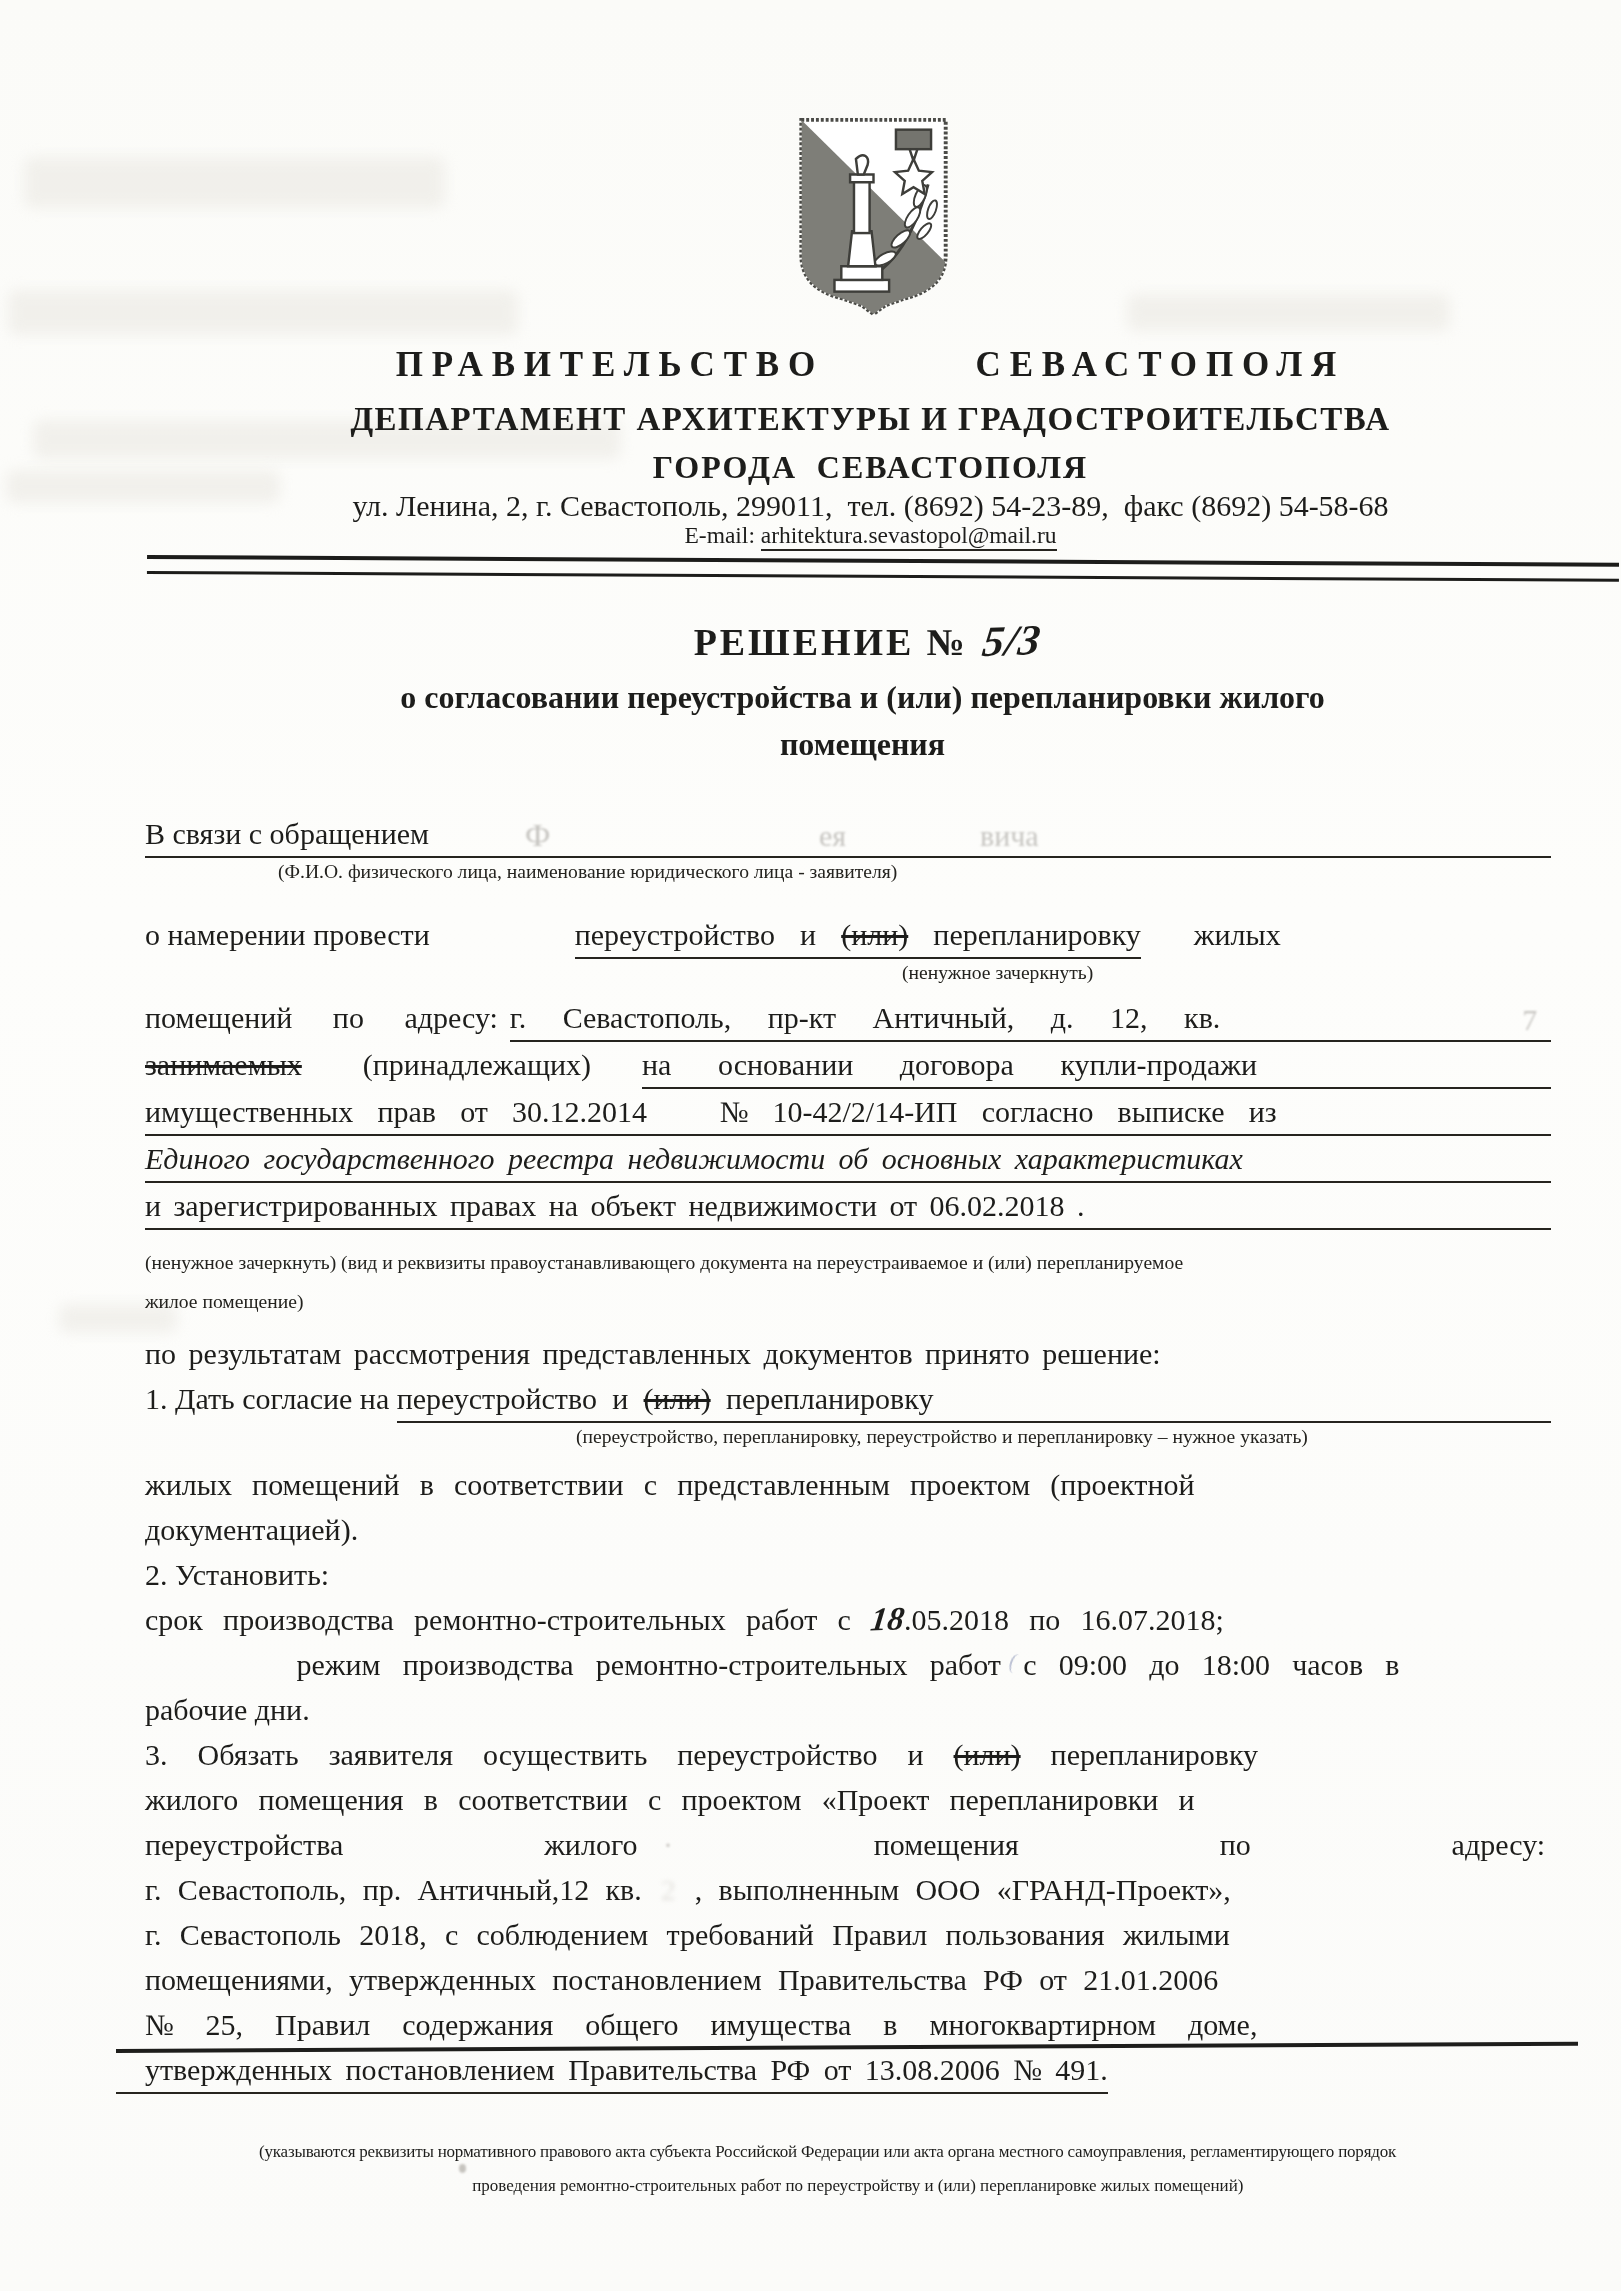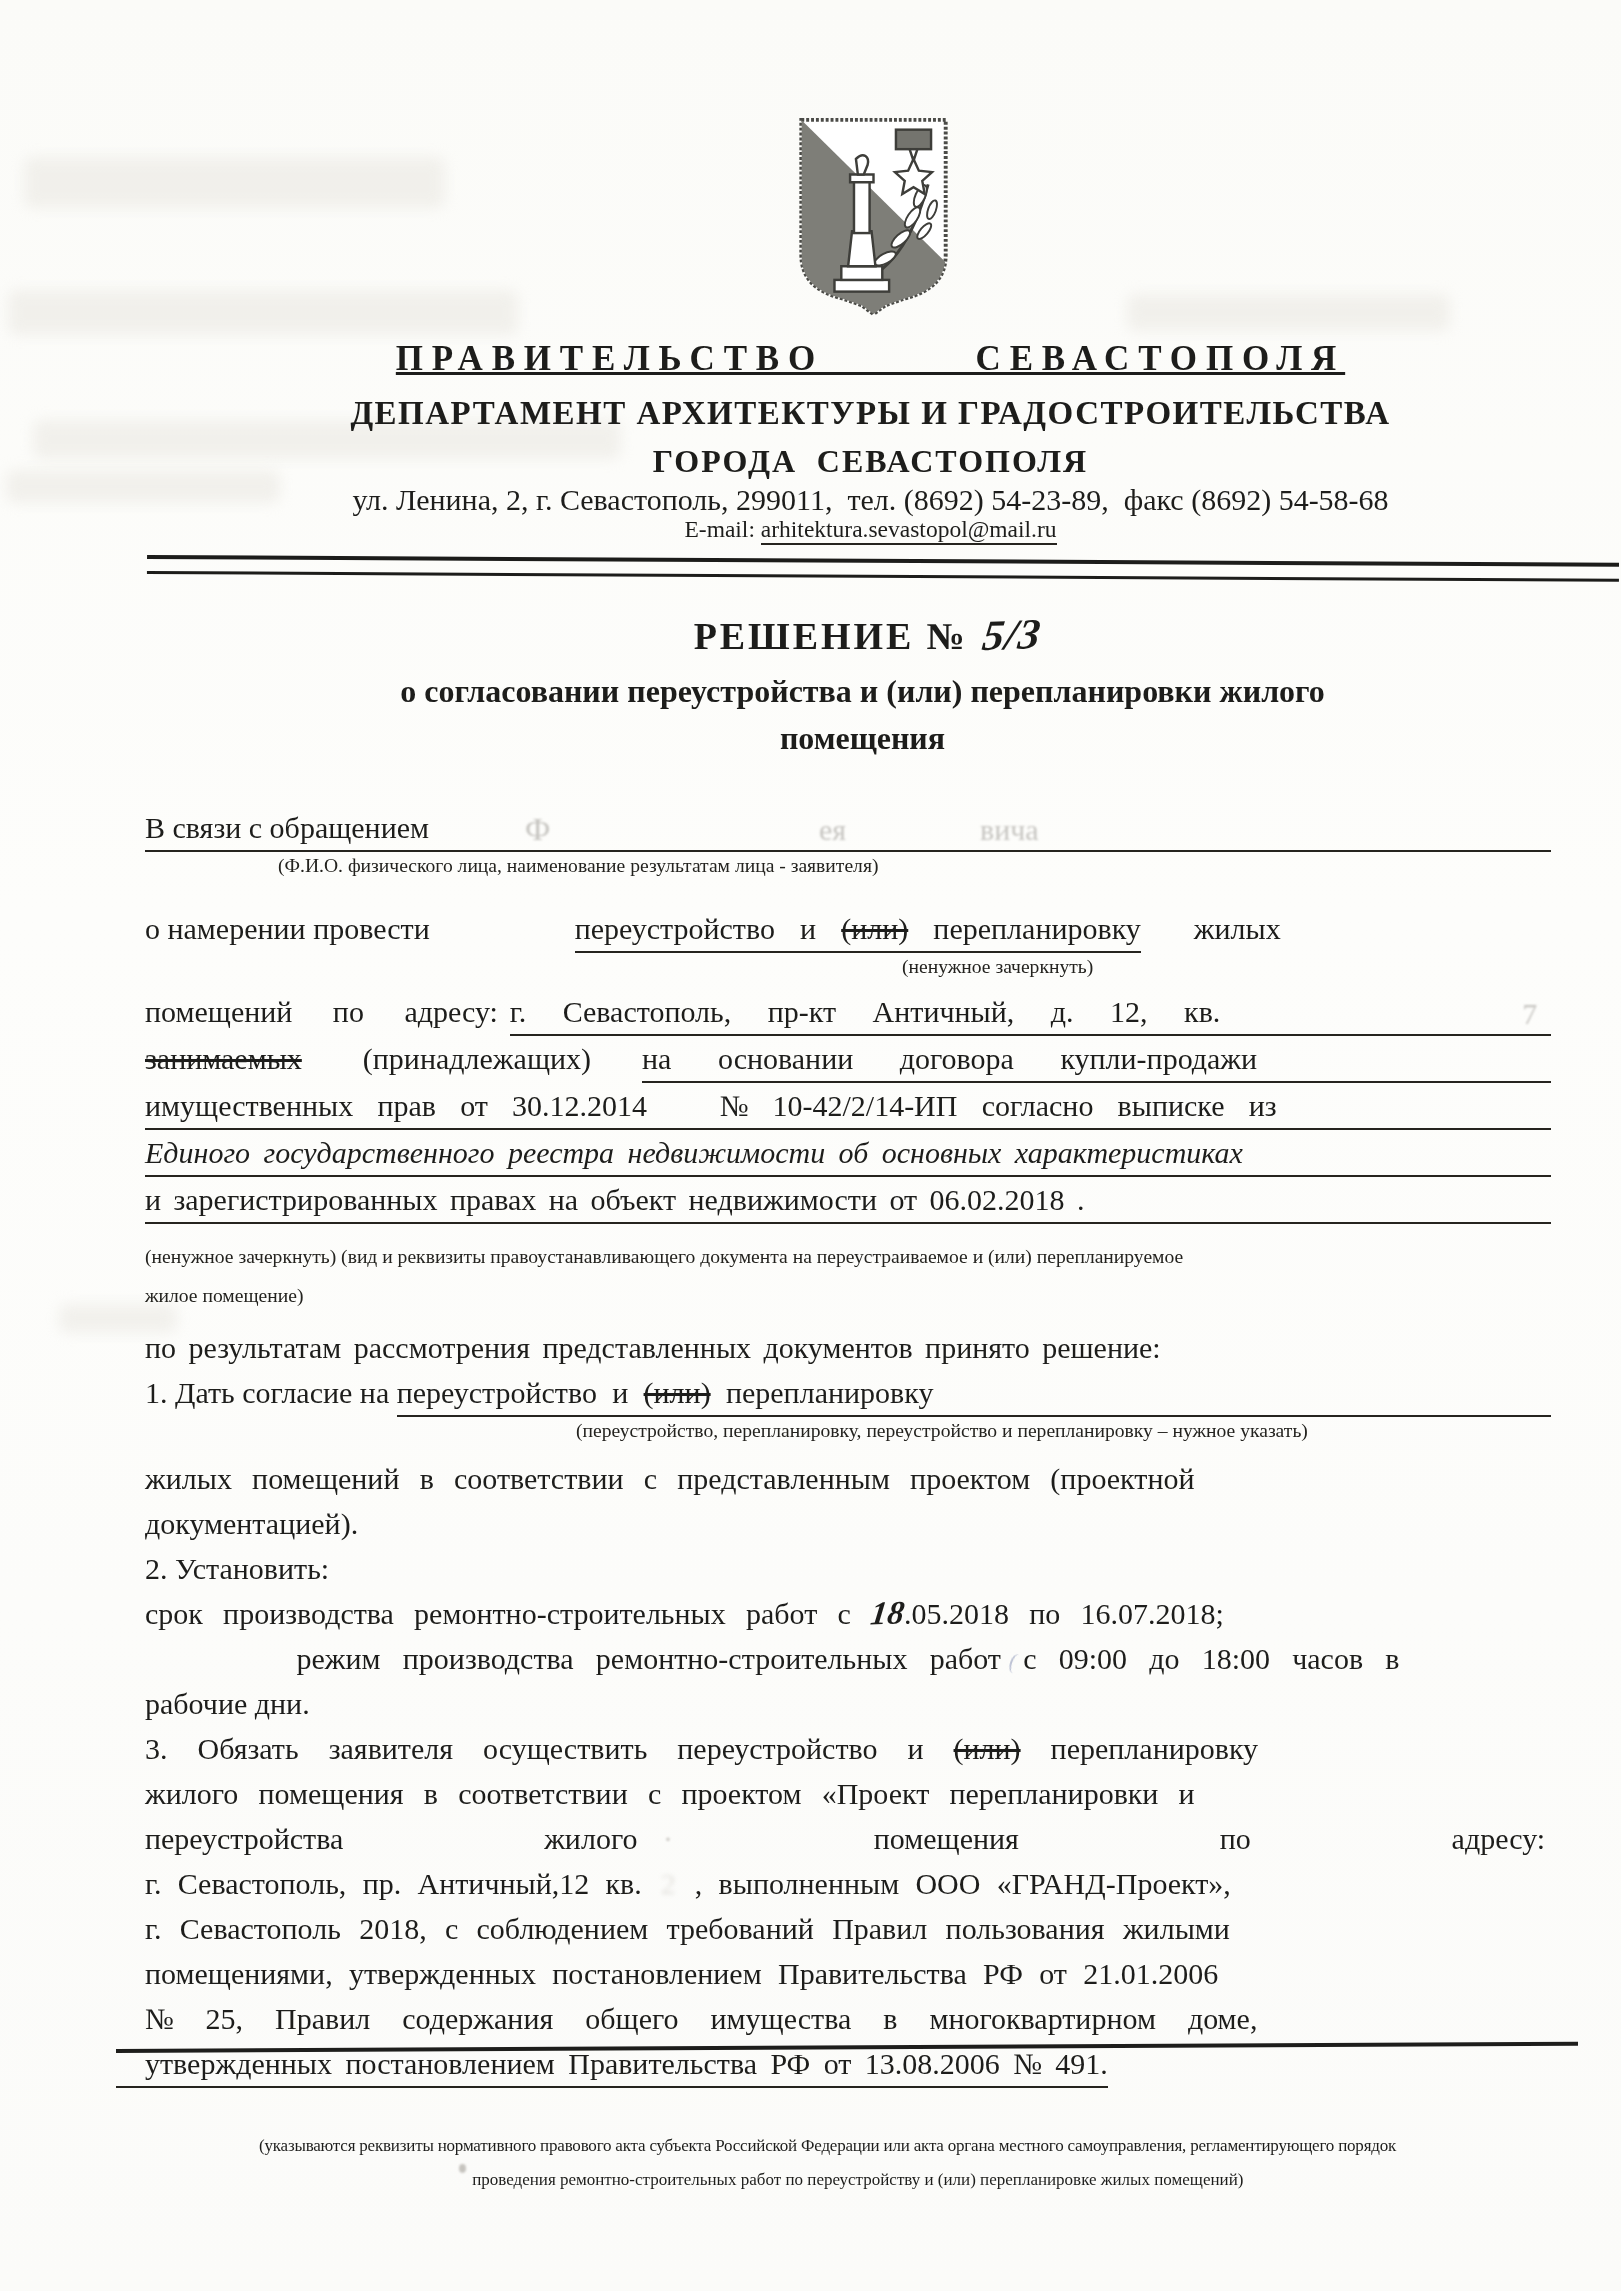--- a/index.html
+++ b/index.html
@@ -5,21 +5,21 @@
   html,body{margin:0;padding:0;background:#e8e8e8;}
   .sheet{
     position:relative;width:1621px;height:2292px;margin:0 auto;
     background:linear-gradient(180deg,#fbfbf8 0%,#fdfdfb 40%,#fbfbf9 100%);
     font-family:"Liberation Serif", serif;color:#1d1d1b;overflow:hidden;
   }
   .content{position:absolute;left:145px;top:0;width:1406px;}
   
   .emblem-wrap{margin-top:116px;height:200px;display:flex;justify-content:center;padding-left:51px;}
   .hdr{text-align:center;padding-left:45px;white-space:pre;}
-  .hdr-gov{margin-top:21px;font-size:35px;font-weight:bold;letter-spacing:8.8px;word-spacing:33px;line-height:43px;text-decoration:underline;}
+  .hdr-gov{margin-top:27px;font-size:35px;font-weight:bold;letter-spacing:8.8px;word-spacing:33px;line-height:43px;}
   .hdr-dep1{margin-top:11.8px;font-size:33px;font-weight:bold;letter-spacing:1.5px;line-height:43px;}
   .hdr-dep2{margin-top:5.9px;font-size:32px;font-weight:bold;letter-spacing:2px;word-spacing:9.8px;line-height:41px;}
   .hdr-addr{margin-top:2px;font-size:30px;line-height:31px;}
   .hdr-mail{font-size:23.5px;line-height:29px;}
   .hdr-mail .email{border-bottom:2px solid #26241f;padding-bottom:1px;}
   .rule-double{
     position:absolute;left:147px;top:555px;width:1472px;height:11.8px;
     border-top:4.9px solid #1c1c1a;border-bottom:3.9px solid #1c1c1a;
     transform:rotate(0.3deg);transform-origin:left center;
   }
@@ -115,21 +115,21 @@
     <div class="title1"><span>РЕШЕНИЕ №</span><span class="hw hw-num">5/3</span></div>
     <div class="title2">о согласовании переустройства и (или) перепланировки жилого</div>
     <div class="title2" style="margin-top:0;">помещения</div>
 
     <div class="bl flex ul" style="margin-top:43px;">
       <span>В связи с обращением </span>
       <span class="faint" style="left:380px;font-size:32px;">Ф</span>
       <span class="faint" style="left:674px;">ея</span>
       <span class="faint" style="left:835px;">вича</span>
     </div>
-    <div class="cap" style="padding-left:133px;">(Ф.И.О. физического лица, наименование результатам лица - заявителя)</div>
+    <div class="cap" style="padding-left:133px;">(Ф.И.О. физического лица, наименование юридического лица - заявителя)</div>
 
     <div class="bl flex" style="margin-top:27.4px;">
       <span>о намерении провести</span>
       <span class="ul" style="margin-left:145px;word-spacing:17.6px;"><span>переустройство и </span><span class="st">(или)</span><span> перепланировку</span></span>
       <span style="margin-left:53px;">жилых</span>
     </div>
     <div class="cap" style="margin-left:757px;">(ненужное зачеркнуть)</div>
 
     <div class="bl flex" style="margin-top:8px;">
       <span style="word-spacing:33px;">помещений по адресу:</span>

